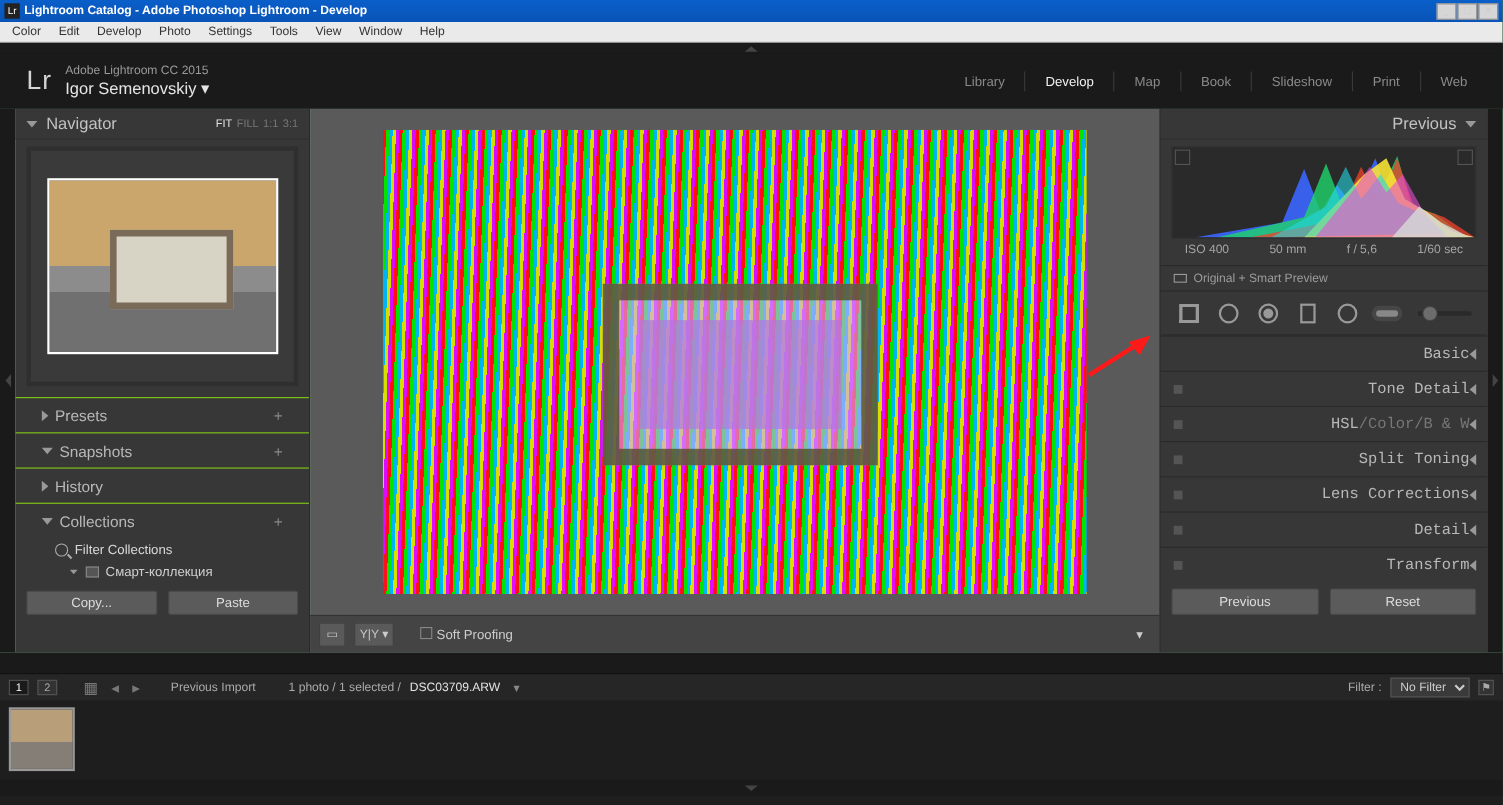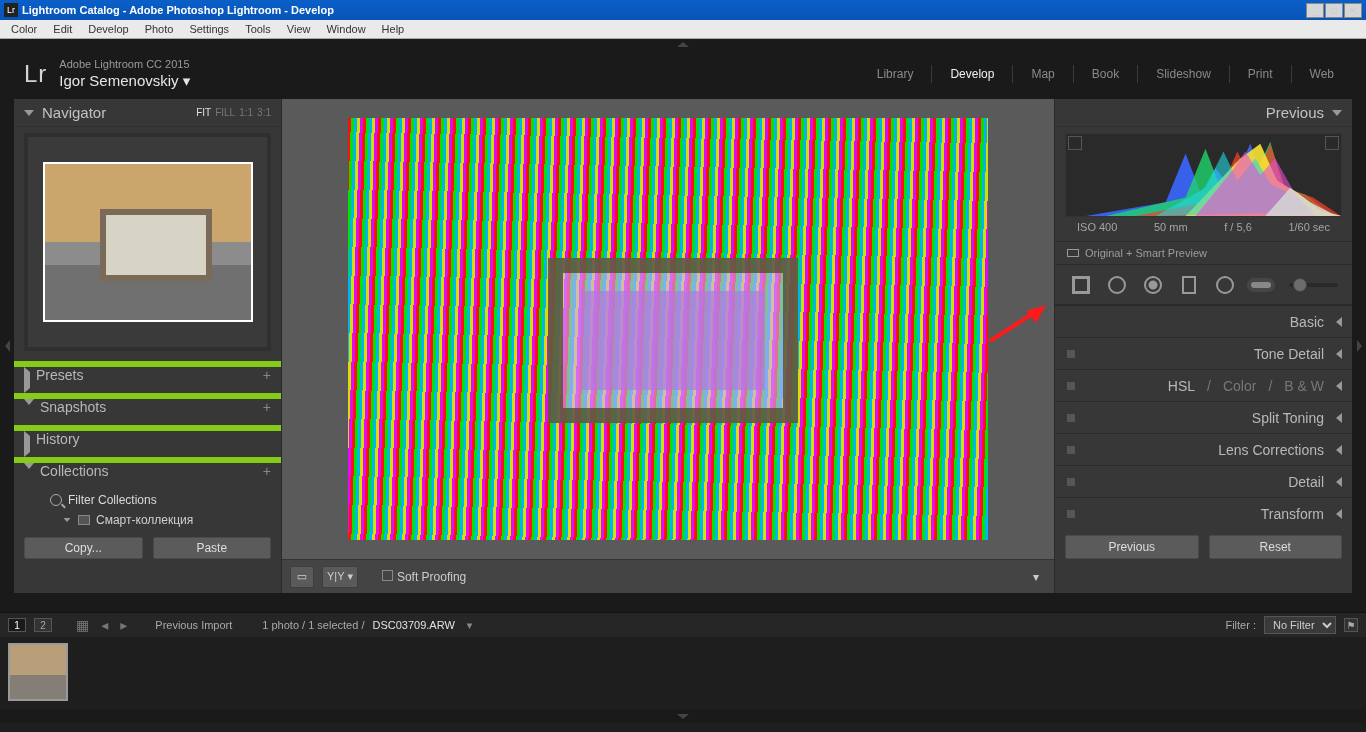--- a/index.html
+++ b/index.html
@@ -37,21 +37,21 @@
 .tri-right { border-top:5px solid transparent; border-bottom:5px solid transparent; border-left:6px solid #999;}
 .tri-left { border-top:5px solid transparent; border-bottom:5px solid transparent; border-right:6px solid #999;}
 .panel-hdr .label { font-size:15px; color:#c2c2c2; margin:0 8px;}
 .nav-opts { margin-left:auto; display:flex; gap:4px; font-size:10px; color:#777;}
 .nav-opts .active{color:#e0e0e0;}
 .nav-preview { margin:6px 10px 10px; height:218px; background:#3a3a3a; border:4px solid #2f2f2f; display:flex; align-items:center; justify-content:center; }
 .nav-preview .img { width:210px; height:160px; border:2px solid #fff; background:
   linear-gradient(#caa66d 0% 50%, #8c8c8c 50% 65%, #707070 65% 100%);
   position:relative;}
 .nav-preview .img::after{content:""; position:absolute; left:55px; top:45px; width:100px; height:60px; border:6px solid #7a6a58; background:#d8d4c5;}
-.panel-row { height:32px; border-top:6px solid #84cc16; display:flex; padding:0 10px;}
+.panel-row { height:32px; border-top:1px solid #84cc16; display:flex; align-items:center; padding:0 24px;}
 .panel-row .label { font-size:14px; color:#b8b8b8; margin-left:6px;}
 .panel-row .plus { margin-left:auto; color:#888; font-size:14px;}
 .filter-col { padding:4px 10px 2px 36px; color:#d9d9d9; font-size:12px; display:flex; align-items:center; gap:6px;}
 .filter-col .mag { width:12px; height:12px; border:1.5px solid #aaa; border-radius:50%; position:relative;}
 .filter-col .mag::after{content:""; position:absolute; width:5px; height:1.5px; background:#aaa; transform:rotate(45deg); left:10px; top:10px;}
 .smart-col { padding:4px 18px 4px 48px; color:#cfcfcf; font-size:12px; display:flex; align-items:center; gap:6px;}
 .smart-col .ci { width:12px; height:10px; border:1px solid #888; background:#555;}
 .cp-row { height:34px; display:flex; gap:10px; padding:6px 10px; }
 .cp-btn { flex:1; background:#5b5b5b; border:1px solid #4a4a4a; border-radius:2px; color:#ddd; font-size:12px; display:flex; align-items:center; justify-content:center;}
 .center { flex:1; background:#5a5a5a; display:flex; flex-direction:column;}
@@ -83,21 +83,21 @@
 .tool { width:24px; height:24px; border:1.5px dashed transparent; display:flex; align-items:center; justify-content:center; color:#999;}
 .tool .crop{width:18px; height:18px; box-shadow: inset 3px 3px 0 0 #999, inset -3px -3px 0 0 #999;}
 .tool .circ{width:18px; height:18px; border:2px solid #999; border-radius:50%;}
 .tool .circd{width:18px; height:18px; border:2px solid #999; border-radius:50%; background:radial-gradient(circle,#999 4px, transparent 5px);}
 .tool .rect{width:14px; height:18px; border:2px solid #999;}
 .tool .lcyl{width:20px; height:6px; background:#888; border-radius:3px; box-shadow:0 0 0 4px rgba(130,130,130,.2);}
 .slider { flex:1; height:4px; background:#2a2a2a; border-radius:2px; position:relative; margin-left:4px;}
 .slider .knob { position:absolute; left:4px; top:-5px; width:14px; height:14px; border-radius:50%; background:#6c6c6c; border:1px solid #444;}
 .rp-row { height:32px; border-top:1px solid #2a2a2a; display:flex; align-items:center; justify-content:flex-end; padding:0 10px;}
 .rp-row .sw{ width:8px; height:8px; background:#555; margin-right:auto; margin-left:2px;}
-.rp-row .lbl{font-size:14px; color:#b8b8b8; margin-right:12px;}
+.rp-row .lbl{font-size:14px; color:#b8b8b8; margin-right:0;font-family:Liberation Mono, monospace;}
 .rp-row .sub{color:#777;}
 .pr-row { height:36px; display:flex; gap:10px; padding:6px 10px;}
 .arrow { position:absolute; left:986px; top:266px; width:60px; height:40px; pointer-events:none; z-index:50;}
 .filmstrip { position:absolute; left:0; right:0; bottom:0; height:120px; background:#1e1e1e; border-top:1px solid #111;}
 .fs-bar { height:24px; background:#262626; display:flex; align-items:center; padding:0 8px; gap:8px; color:#aaa; font-size:11px;}
 .fs-bar .ctrl{width:18px; height:14px; border:1px solid #555; background:#333; display:flex; align-items:center; justify-content:center; font-size:10px;}
 .fs-bar .ctrl.active{color:#fff; background:#1a1a1a;}
 .fs-bar .nav{color:#777; font-size:14px; padding:0 2px;}
 .fs-bar .spacer{flex:1;}
 .fs-bar select{background:#3a3a3a; color:#ccc; border:1px solid #555; font-size:11px; padding:1px 4px;}

